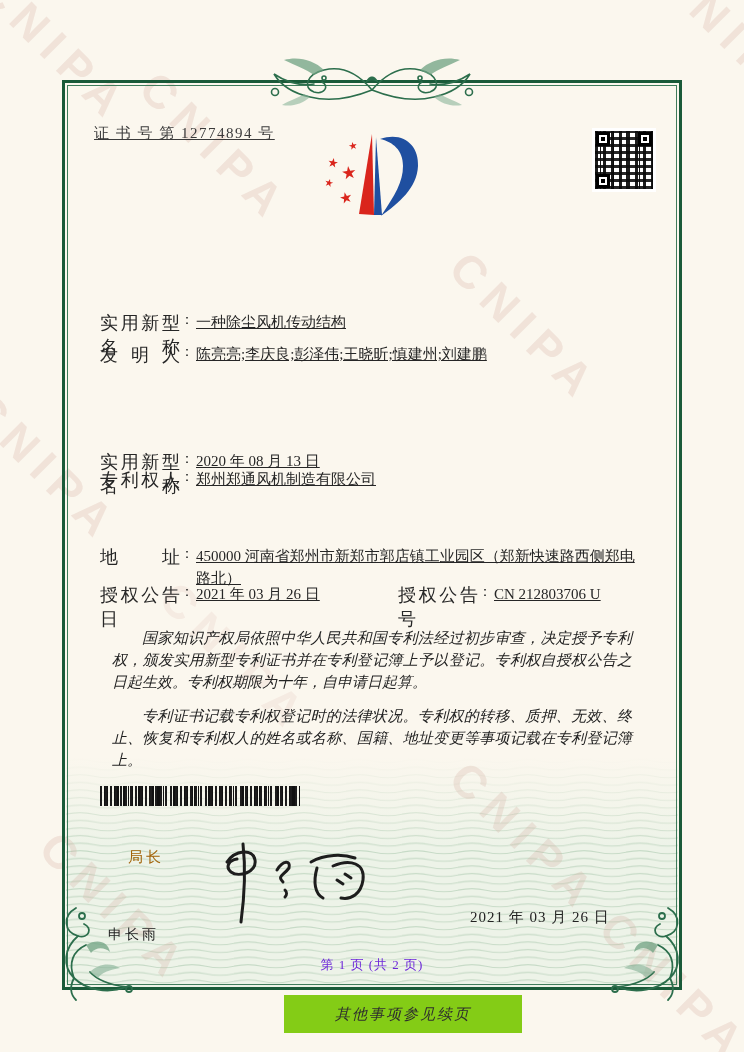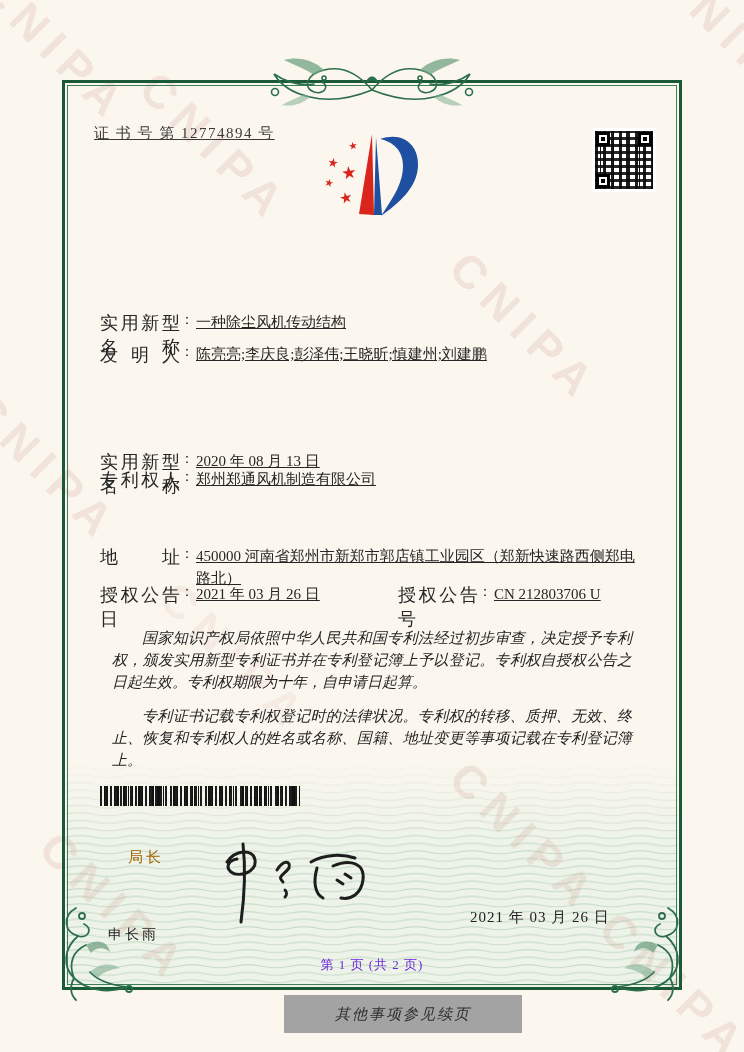--- a/index.html
+++ b/index.html
@@ -51,21 +51,21 @@
       repeating-linear-gradient(90deg,#111 0 1px,transparent 1px 3.5px),
       repeating-linear-gradient(90deg,transparent 0 6px,#111 6px 8px,transparent 8px 17px);}
 
   .sig-title{position:absolute;z-index:5;left:108px;top:848px;font-size:15px;letter-spacing:3px;color:#a16207;margin-left:20px;}
   .sig-name{position:absolute;z-index:5;left:108px;top:926px;font-size:14px;letter-spacing:3px;color:#222;}
   .signature{position:absolute;z-index:5;left:205px;top:832px;}
 
   .issue-date{position:absolute;z-index:5;left:470px;top:908px;font-size:15px;letter-spacing:1px;color:#222;}
   .pageinfo{position:absolute;z-index:5;left:0;right:0;top:956px;text-align:center;font-size:13px;
             letter-spacing:1px;color:#6d28d9;}
-  .note{position:absolute;z-index:5;left:284px;top:995px;width:238px;height:38px;background:#a3a3a3;
+  .note{position:absolute;z-index:5;left:284px;top:995px;width:238px;height:38px;background:#84cc16;
         display:flex;align-items:center;justify-content:center;font-style:italic;font-size:15px;
         letter-spacing:2px;color:#2e2e2e;}
 </style>
 </head>
 <body>
 
 <div class="page">
 
   <span class="wm" style="left:-40px;top:20px">CNIPA</span>
   <span class="wm" style="left:120px;top:120px">CNIPA</span>

